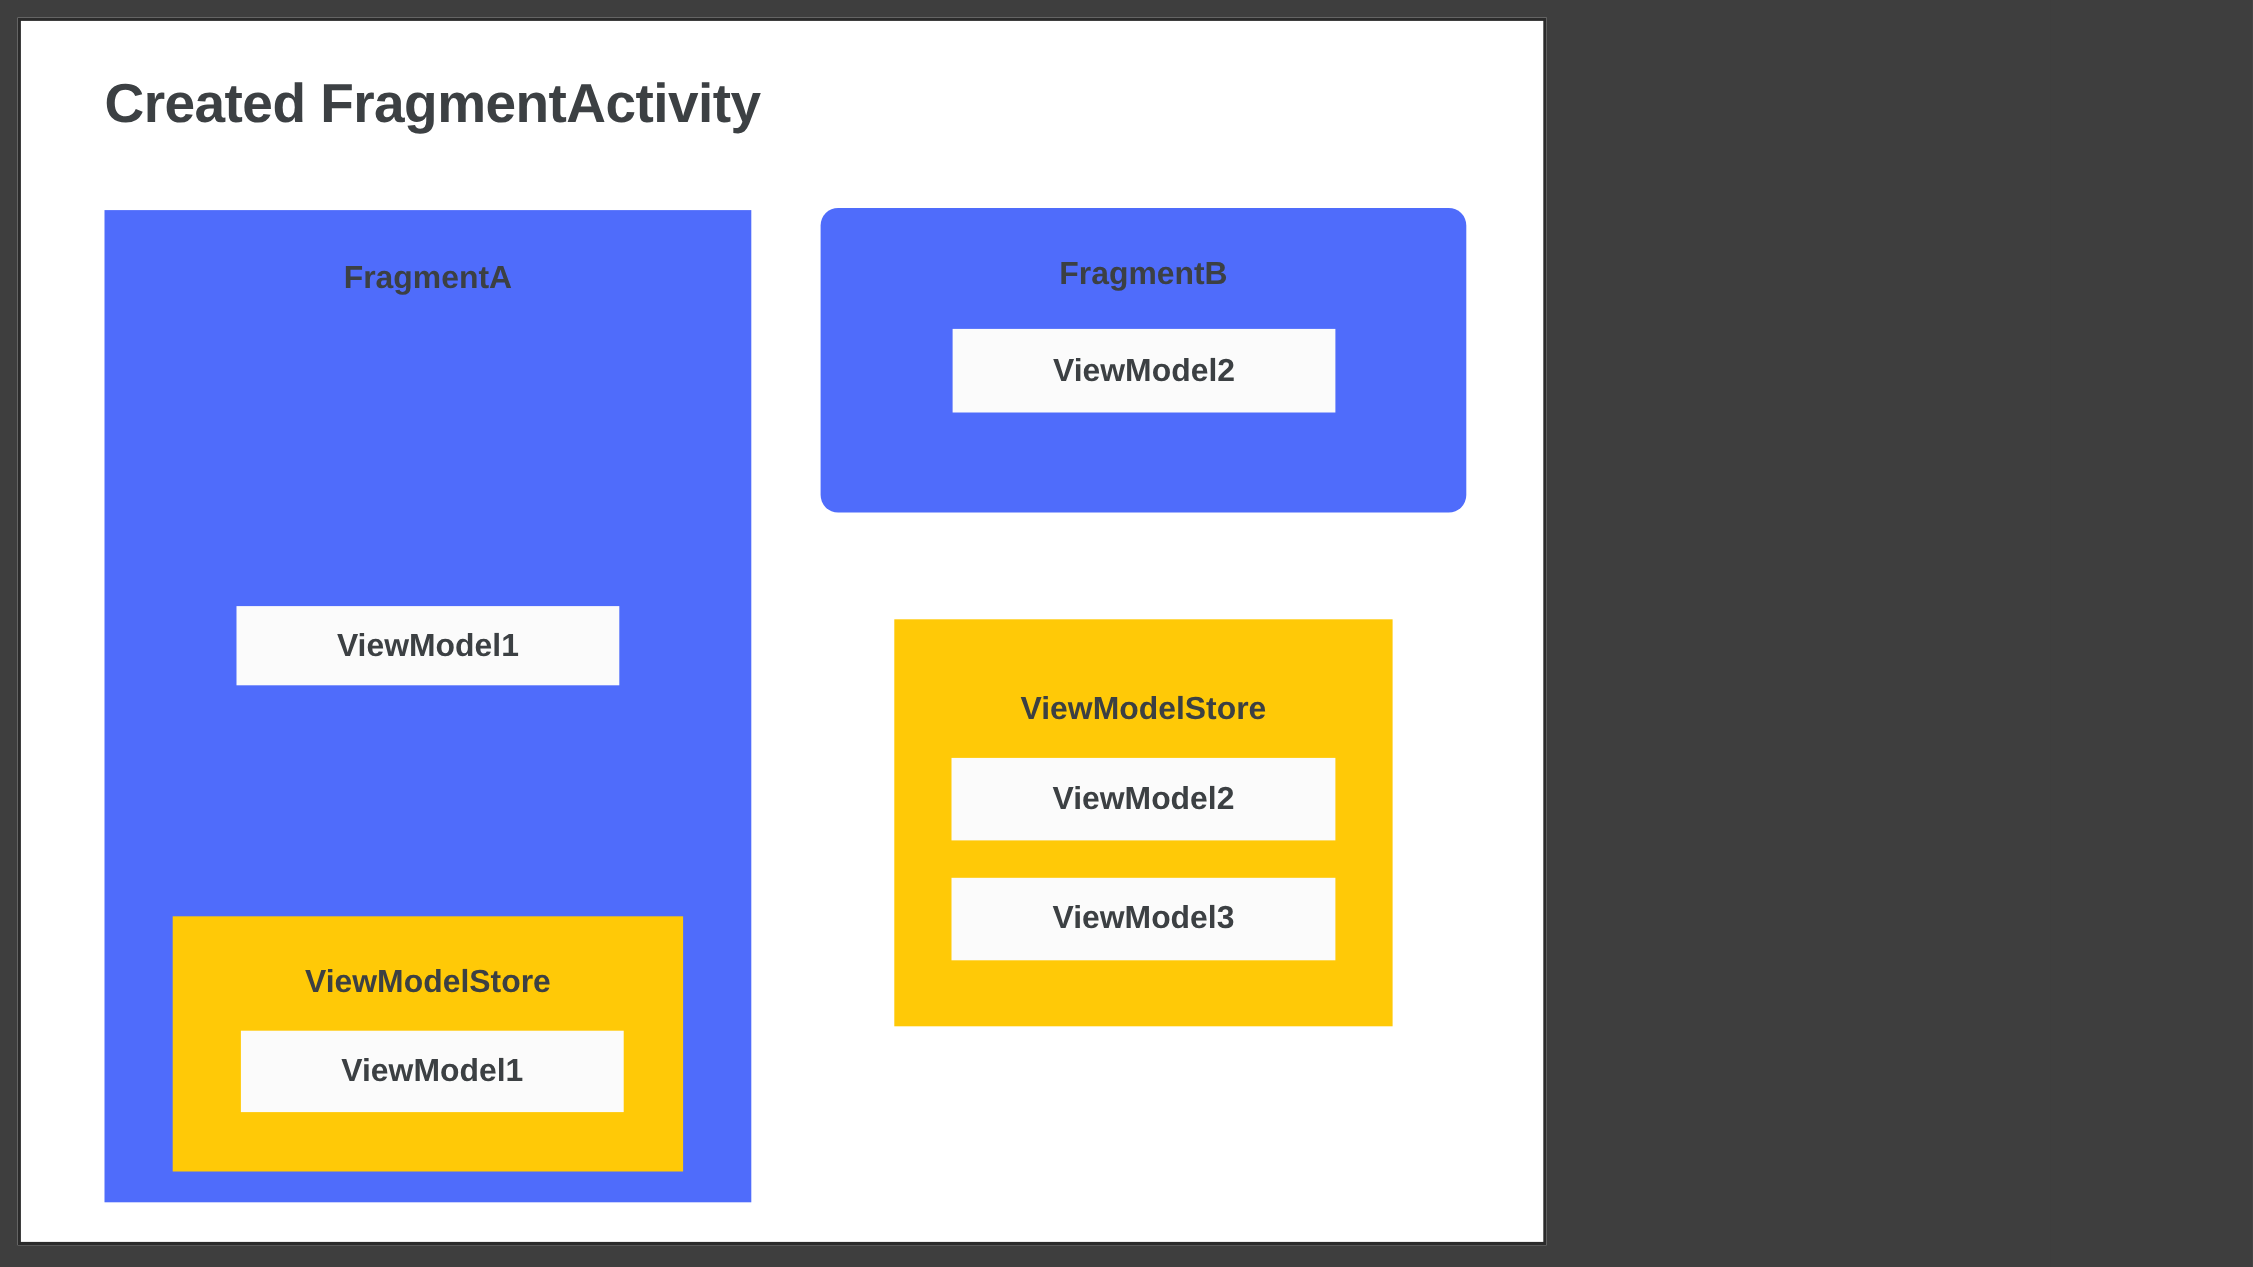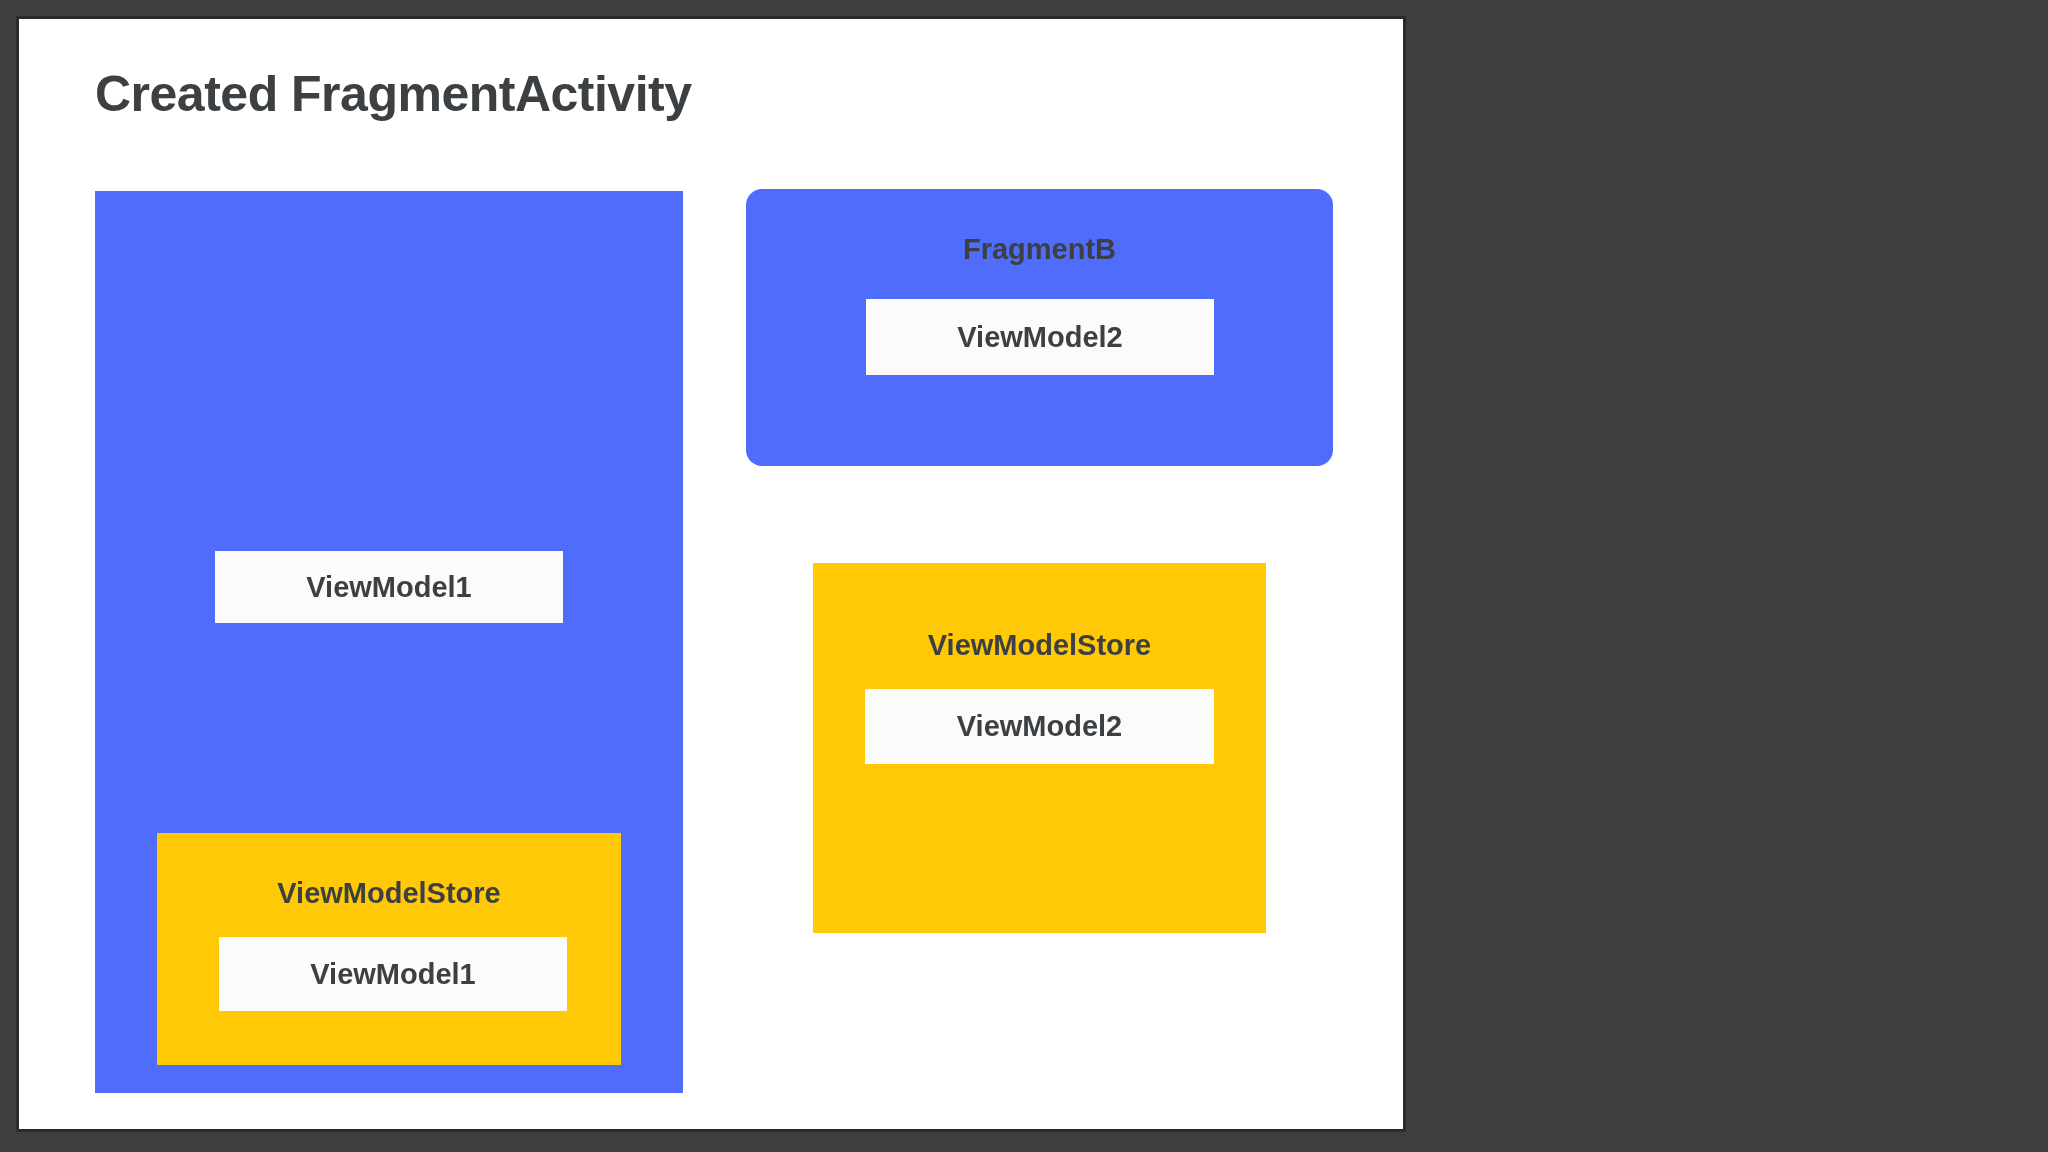--- a/index.html
+++ b/index.html
@@ -153,20 +153,21 @@
 <body>
 
 <div id="stage">
 
   <div id="canvas">
 
     <div id="page-title">Created FragmentActivity</div>
 
     <div class="box fragment-box" id="fragment-a">
 
+      <div class="box-title" id="fragment-a-title">FragmentA</div>
 
       <div class="box vm-box" id="viewmodel1-a">
         <span class="vm-label">ViewModel1</span>
       </div>
 
       <div class="box store-box" id="store-a">
 
         <div class="box-title" id="store-a-title">ViewModelStore</div>
 
         <div class="box vm-box" id="viewmodel1-store-a">
@@ -185,16 +186,19 @@
     </div>
 
     <div class="box store-box" id="store-b">
 
       <div class="box-title" id="store-b-title">ViewModelStore</div>
 
       <div class="box vm-box" id="viewmodel2-store-b">
         <span class="vm-label">ViewModel2</span>
       </div>
 
+      <div class="box vm-box" id="viewmodel3-store-b">
+        <span class="vm-label">ViewModel3</span>
+      </div>
     </div>
 
   </div>
 </div>
 
 </body></html>

